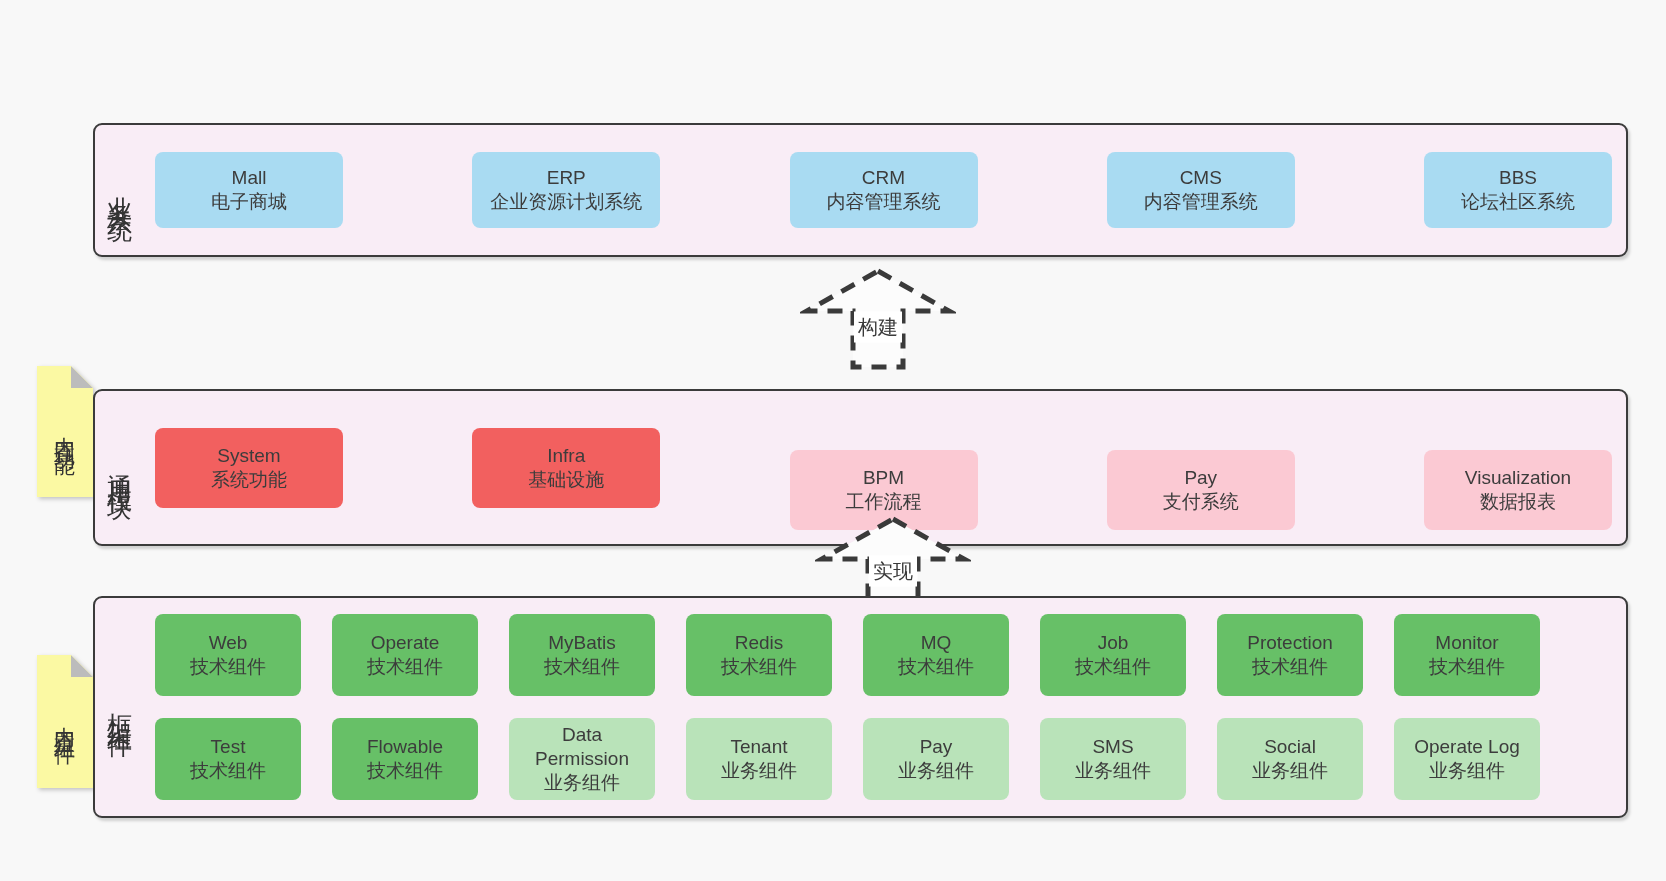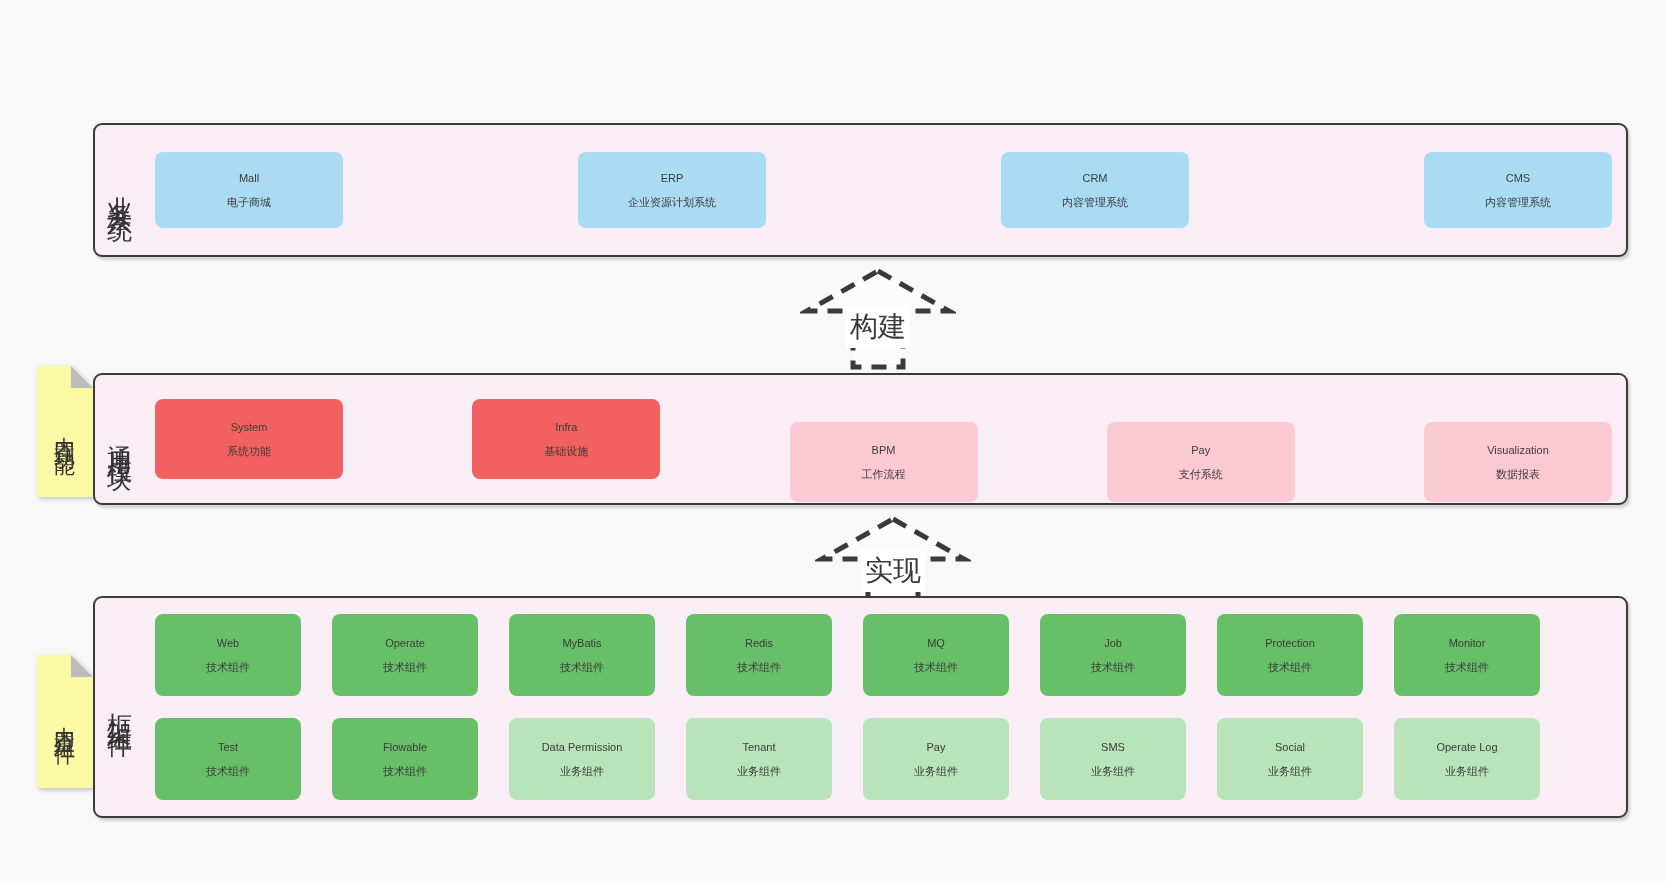--- a/index.html
+++ b/index.html
@@ -11,38 +11,38 @@
   }
   
   .layer{
     position:absolute;left:93px;width:1535px;box-sizing:border-box;
     background:var(--container-fill,#f9edf6);
     border:2px solid var(--container-border,#3b3b3b);
     border-radius:9px;
     box-shadow:2px 3px 3px rgba(0,0,0,0.16);
   }
   .layer-1{top:123px;height:134px;}
-  .layer-2{top:373px;height:132px;}
+  .layer-2{top:389px;height:157px;}
   .layer-3{top:596px;height:222px;}
   .side-label{
     position:absolute;left:12px;top:50%;transform:translateY(-50%);
     writing-mode:vertical-lr;text-orientation:upright;
     font-size:25px;letter-spacing:7px;color:#333;line-height:1;
   }
   .rows{
     position:absolute;left:60px;right:14px;top:0;bottom:0;
     display:flex;flex-direction:column;justify-content:center;gap:22px;
   }
   .layer-3 .rows{right:86px;}
   .row{display:flex;justify-content:space-between;align-items:center;}
   
   .box{
     border-radius:8px;display:flex;flex-direction:column;
     justify-content:center;align-items:center;text-align:center;
-    font-size:11px;line-height:24px;color:#3c3c3c;box-sizing:border-box;padding:2px 4px;
+    font-size:19px;line-height:24px;color:#3c3c3c;box-sizing:border-box;padding:2px 4px;
   }
   .layer-1 .box{width:188px;height:76px;}
   .layer-2 .box{width:188px;height:80px;}
   .layer-3 .box{width:146px;height:82px;}
   .box-name{max-width:120px;}
   .v-blue{background:var(--blue,#a9dbf2);}
   .v-red{background:var(--red,#f2605f);}
   .v-pink{background:var(--pink,#fbc9d3);margin-top:45px;}
   .v-green{background:var(--green,#67c067);}
   .v-light-green{background:var(--light-green,#b9e3b9);}
@@ -67,21 +67,21 @@
   }
   
   .arrow{position:absolute;width:156px;height:106px;}
   .arrow-1{left:800px;top:266px;}
   .arrow-2{left:815px;top:514px;}
   .arrow polygon{
     fill:#fcfcfc;stroke:var(--text,#3a3a3a);stroke-width:5;
     stroke-dasharray:15 10;
   }
   .arrow-label{
-    position:absolute;background:#ffffff;font-size:28px;color:#3a3a3a;
+    position:absolute;background:#ffffff;font-size:20px;color:#3a3a3a;
     padding:2px 4px;white-space:nowrap;transform:translate(-50%,-50%);
   }
   .arrow-label-1{left:878px;top:327px;}
   .arrow-label-2{left:893px;top:571px;}
 </style>
 </head>
 <body>
 
 <div class="tab-wrap tab-mid">
   <div class="tab">
@@ -109,20 +109,24 @@
           <div class="box-desc">企业资源计划系统</div>
         </div>
         <div class="box v-blue">
           <div class="box-name">CRM</div>
           <div class="box-desc">内容管理系统</div>
         </div>
         <div class="box v-blue">
           <div class="box-name">CMS</div>
           <div class="box-desc">内容管理系统</div>
         </div>
+        <div class="box v-blue">
+          <div class="box-name">BBS</div>
+          <div class="box-desc">论坛社区系统</div>
+        </div>
       </div>
   </div>
 </div>
 
 <svg class="arrow arrow-1" viewBox="0 0 156 106">
   <polygon points="78,5 149,45 103,45 103,101 53,101 53,45 7,45"></polygon>
 </svg>
 <div class="arrow-label arrow-label-1">构建</div>
 
 <div class="layer layer-2">

